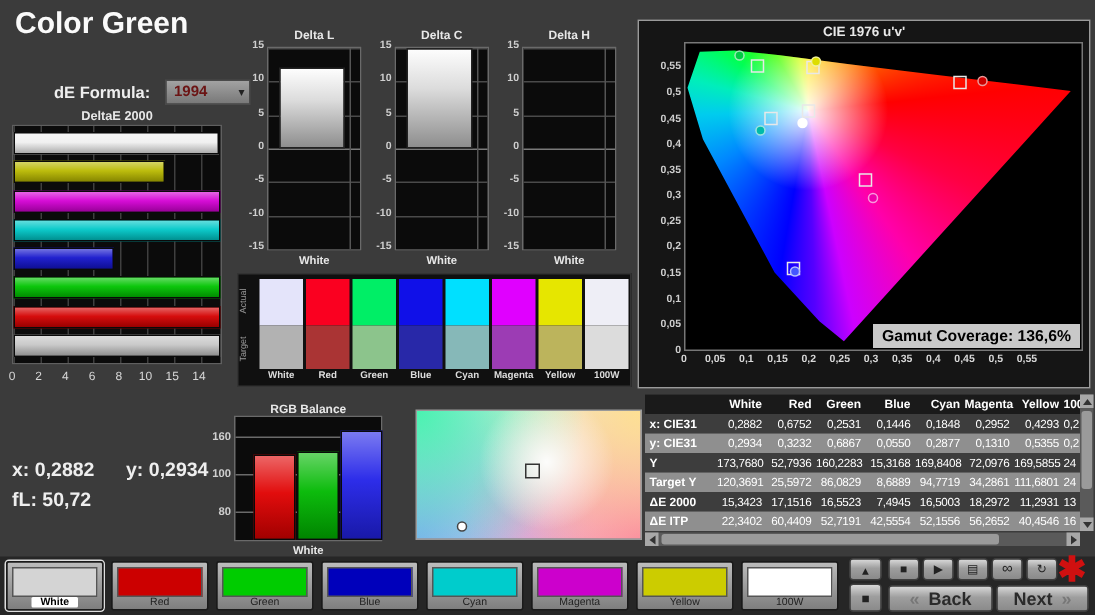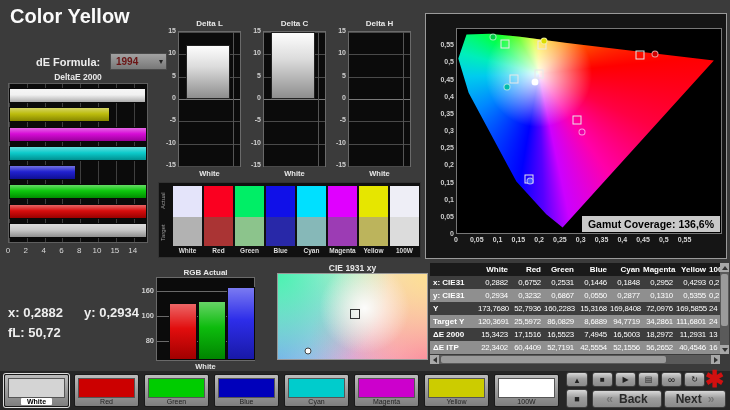--- a/index.html
+++ b/index.html
@@ -24,21 +24,21 @@
   .tri-up{width:0;height:0;border-left:3px solid transparent;border-right:3px solid transparent;border-bottom:4px solid #333;}
   .tri-dn{width:0;height:0;border-left:3px solid transparent;border-right:3px solid transparent;border-top:4px solid #333;}
   .tri-l{width:0;height:0;border-top:3px solid transparent;border-bottom:3px solid transparent;border-right:4px solid #333;}
   .tri-r{width:0;height:0;border-top:3px solid transparent;border-bottom:3px solid transparent;border-left:4px solid #333;}
 </style>
 </head>
 <body>
 
 <div class="screen">
 
-  <div class="abs" style="left:10px;top:5px;font-size:20px;font-weight:600;color:#fafafa;">Color Yellow</div>
+  <div class="abs" style="left:10px;top:5px;font-size:20px;font-weight:600;color:#fafafa;">Color Green</div>
   <div class="abs" style="left:36px;top:56px;font-size:11px;font-weight:bold;">dE Formula:</div>
   <div class="abs" style="left:110px;top:53px;width:57px;height:17px;background:linear-gradient(#a2a2a2,#787878);
        border:1px solid #4a4a4a;box-sizing:border-box;display:flex;align-items:center;">
     <span style="flex:1;padding-left:5px;font-size:10px;font-weight:bold;color:#6b1414;">1994</span>
     <span style="font-size:8px;color:#222;padding-right:3px;">▾</span>
   </div>
 
   <div class="abs ct" style="left:8px;top:72px;width:140px;font-size:8.5px;">DeltaE 2000</div>
   <div class="plot" style="left:8px;top:83px;width:140px;height:160px;">
       <div class="gridv" style="left: 0px;"></div>
@@ -181,20 +181,21 @@
         <div style="position: absolute; left: -4px; top: 61px; width: 37px; text-align: center; font-size: 6.5px; font-weight: bold; color: rgb(221, 221, 221);">Yellow</div>
       </div>
       <div style="position: absolute; left: 217px; top: 0px; width: 29px; height: 70px;">
         <div style="position: absolute; left: 0px; top: 0px; width: 29px; height: 31px; background: rgb(238, 238, 246);"></div>
         <div style="position: absolute; left: 0px; top: 31px; width: 29px; height: 29px; background: rgb(220, 220, 220);"></div>
         <div style="position: absolute; left: -4px; top: 61px; width: 37px; text-align: center; font-size: 6.5px; font-weight: bold; color: rgb(221, 221, 221);">100W</div>
       </div>
     </div>
 
   <div class="abs" style="left:425px;top:13px;width:302px;height:246px;background:#151515;border:1px solid #9a9a9a;box-sizing:border-box;">
+    <div class="ct" style="position:absolute;left:0;top:2px;width:100%;font-size:9px;">CIE 1976 u'v'</div>
     <div style="position:absolute;left:30px;top:14px;width:266px;height:206px;background:#000;border:1px solid #777;box-sizing:border-box;">
       <div style="position:absolute;left:0;top:0;width:100%;height:100%;
         background:
           radial-gradient(circle at 31% 22%, rgba(255,255,255,.95) 0%, rgba(255,255,255,0) 22%),
           conic-gradient(from 0deg at 31% 22%,
             #ffe600 0deg, #ff7700 45deg, #ff0000 84deg, #ff0044 115deg,
             #ff00aa 145deg, #cc00ff 168deg, #5500ff 178deg, #0000ff 190deg,
             #0044ff 215deg, #0088ff 240deg, #00ccee 268deg, #00eebb 285deg,
             #00ff55 305deg, #44ff00 330deg, #ccff00 350deg, #ffe600 360deg);
         clip-path:polygon(0.5% 14.5%, 3.6% 2.7%, 12.3% 2.3%, 23.9% 3.8%, 40.9% 6.7%, 63.1% 10.2%,
@@ -256,37 +257,36 @@
   </div>
   <div class="abs" style="left:84px;top:305px;font-size:13px;font-weight:bold;">
     <span>y:</span>
     <span>0,2934</span>
   </div>
   <div class="abs" style="left:8px;top:325px;font-size:13px;font-weight:bold;">
     <span>fL:</span>
     <span>50,72</span>
   </div>
 
-  <div class="abs ct" style="left:156px;top:268px;width:99px;font-size:8px;">RGB Actual</div>
+  <div class="abs ct" style="left:156px;top:268px;width:99px;font-size:8px;">RGB Balance</div>
   <div class="plot" style="left:156px;top:277px;width:99px;height:84px;border-color:#6a6a6a;">
       <div class="gridh" style="top: 12.6154px; background: rgb(106, 106, 106);"></div>
       <div class="gridh" style="top: 37.8462px; background: rgb(106, 106, 106);"></div>
       <div class="gridh" style="top: 63.0769px; background: rgb(106, 106, 106);"></div>
       <div class="bar gloss" style="left: 12px; width: 28px; top: 25.2308px; height: 56.7692px; background-color: rgb(224, 0, 0);"></div>
       <div class="bar gloss" style="left: 41px; width: 28px; top: 22.7077px; height: 59.2923px; background-color: rgb(0, 184, 0);"></div>
       <div class="bar gloss" style="left: 70px; width: 28px; top: 8.83077px; height: 73.1692px; background-color: rgb(34, 34, 232);"></div>
     </div>
   <div class="abs" style="left:136px;top:277px;width:18px;height:84px;">
       <div class="ytick" style="top: 8.61538px; font-size: 7.5px; font-weight: bold;">160</div>
       <div class="ytick" style="top: 33.8462px; font-size: 7.5px; font-weight: bold;">100</div>
       <div class="ytick" style="top: 59.0769px; font-size: 7.5px; font-weight: bold;">80</div>
     </div>
   <div class="abs ct" style="left:156px;top:362px;width:99px;font-size:7.5px;">White</div>
 
-  <div class="abs ct" style="left:277px;top:263px;width:151px;font-size:8.5px;">CIE 1931 xy</div>
   <div class="abs" style="left:277px;top:273px;width:151px;height:87px;border:1px solid #999;box-sizing:border-box;
        background:
          radial-gradient(circle at 58% 40%, rgba(255,255,255,.95) 0%, rgba(255,255,255,0) 45%),
          radial-gradient(circle at 0% 0%, rgba(60,245,170,.9), rgba(60,245,170,0) 65%),
          radial-gradient(circle at 100% 0%, rgba(255,225,140,.9), rgba(255,225,140,0) 65%),
          radial-gradient(circle at 100% 100%, rgba(250,120,160,.95), rgba(250,120,160,0) 70%),
          radial-gradient(circle at 0% 100%, rgba(130,165,250,.95), rgba(130,165,250,0) 70%),
          linear-gradient(#e8f5e8,#f5d8e8);">
     <div class="sq-marker" style="left:52%;top:47%;width:10px;height:10px;border-color:#333;"></div>
     <div class="dot-marker" style="left:20%;top:90%;background:#fff;border:1px solid #444;"></div>

